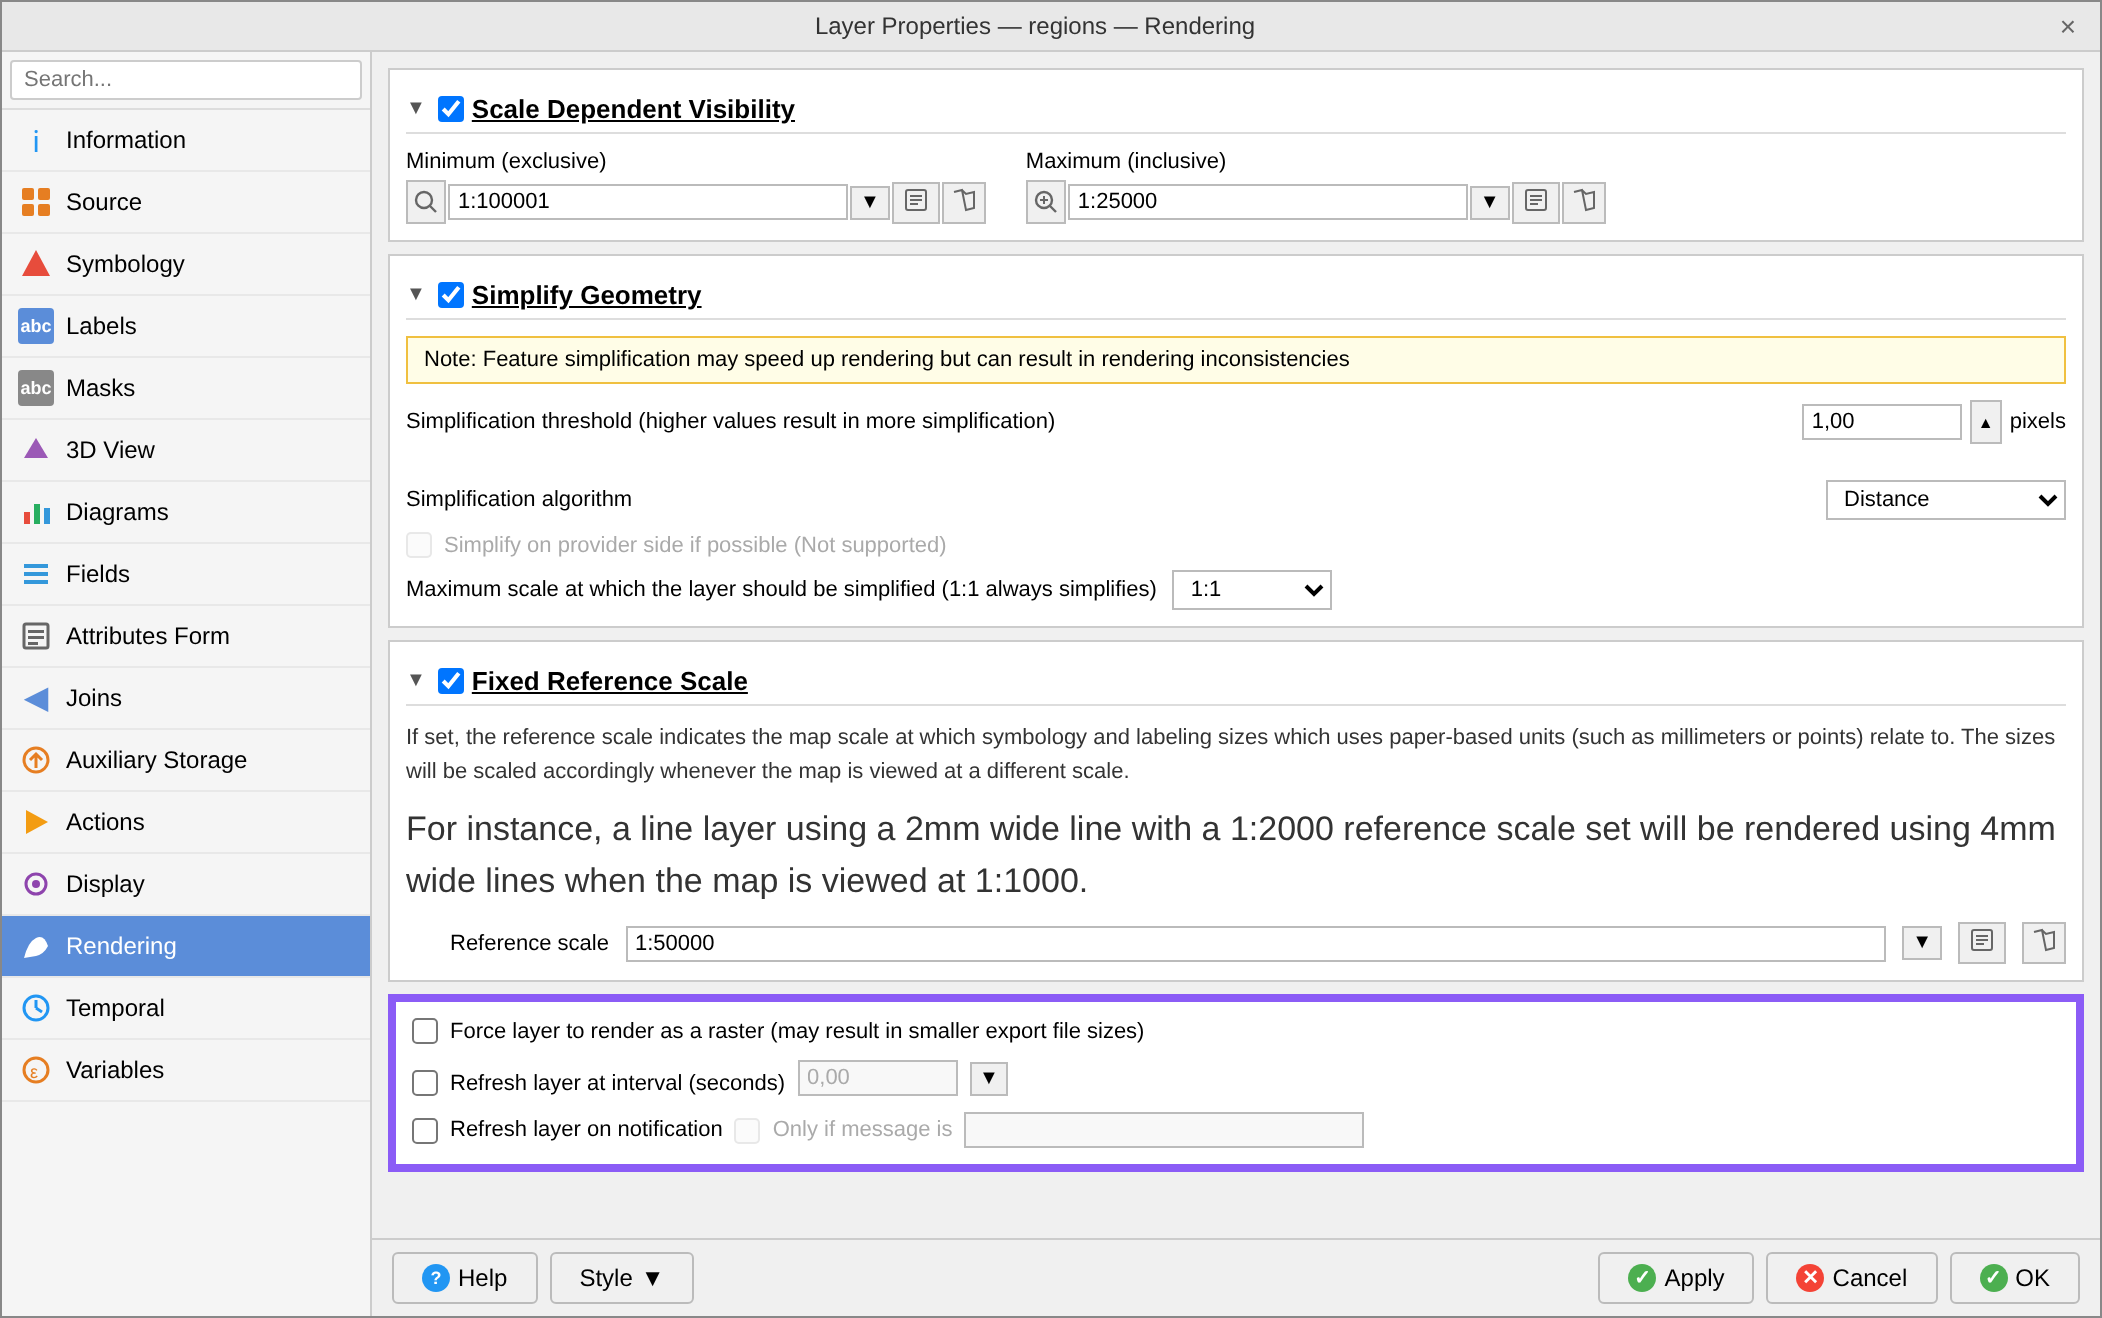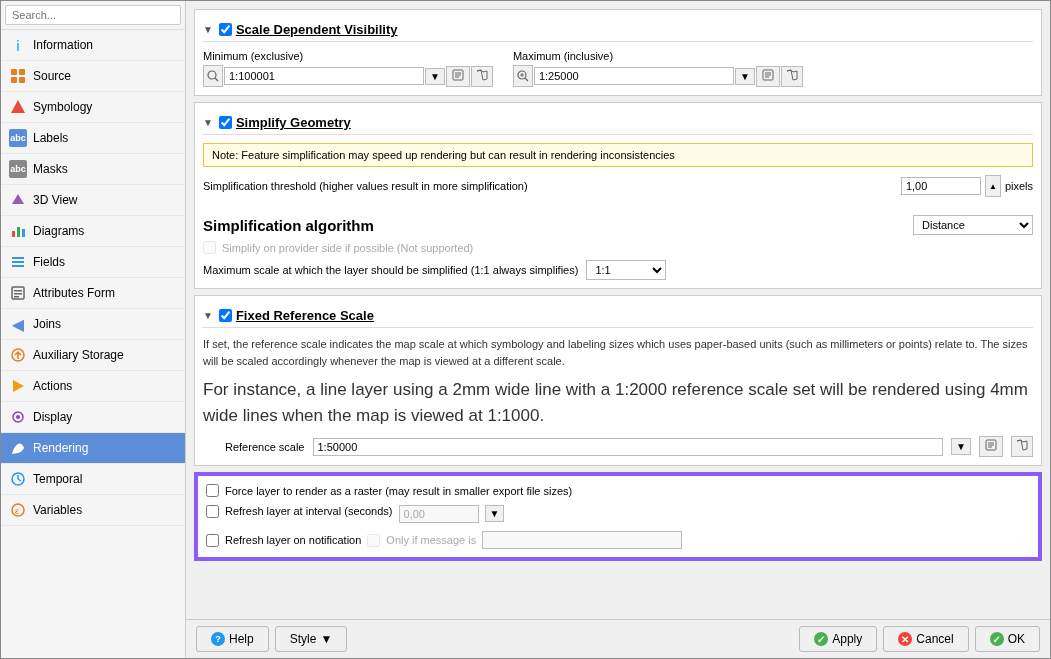--- a/index.html
+++ b/index.html
@@ -45,20 +45,24 @@
     .btn-icon.green { background: #4caf50; color: white; }
     .btn-icon.red { background: #f44336; color: white; }
     
     select { padding: 2px 4px; border: 1px solid #bbb; background: white; font-size: 11px; }
   </style>
 </head>
 <body>
 
 <div class="window">
 
+  <div class="titlebar">
+    <div class="titlebar-title">Layer Properties — regions — Rendering</div>
+    <div class="close-btn">×</div>
+  </div>
 
   <div class="main-area">
 
     <div class="sidebar">
       <div class="search-bar">
         <input class="search-input" type="text" placeholder="Search..." style="">
       </div>
       <div class="sidebar-list">
 
         <div class="sidebar-item">
@@ -269,21 +273,21 @@
           </div>
           <div style="display:flex; align-items:center; margin-bottom:18px;">
             <span style="font-size:11px; flex:1;">Simplification threshold (higher values result in more simplification)</span>
             <div style="display:flex; align-items:center; gap:4px;">
               <input type="text" value="1,00" style="width: 80px; padding: 2px 4px; border: 1px solid rgb(187, 187, 187); font-size: 11px;">
               <button style="width:16px; padding:0; border:1px solid #bbb; background:#f0f0f0; cursor:pointer; font-size:8px; height:22px;">▲</button>
               <span style="font-size:11px;">pixels</span>
             </div>
           </div>
           <div style="display:flex; align-items:center; margin-bottom:6px;">
-            <span style="font-size:15px; flex:1;font-weight:bold;">Simplification algorithm</span>
+            <span style="font-size:11px; flex:1;">Simplification algorithm</span>
             <select style="padding:2px 4px; border:1px solid #bbb; font-size:11px; width:120px;">
               <option>Distance</option>
               <option>SnapToGrid</option>
               <option>Visvalingam</option>
             </select>
           </div>
           <div style="display:flex; align-items:center; gap:6px; margin-bottom:6px; color:#aaa;">
             <input type="checkbox" disabled="" style="opacity: 0.5;">
             <span style="font-size:11px; color:#aaa;">Simplify on provider side if possible (Not supported)</span>
           </div>
@@ -321,21 +325,21 @@
                 </svg>
             </button>
           </div>
         </div>
 
         <div style="background:white; border:4px solid #8b5cf6; padding:8px;">
           <div style="display:flex; align-items:center; gap:6px; margin-bottom:8px;">
             <input type="checkbox" style="">
             <span style="font-size:11px;">Force layer to render as a raster (may result in smaller export file sizes)</span>
           </div>
-          <div style="display:flex; align-items:flex-start; gap:6px; margin-bottom:8px;">
+          <div style="display:flex; align-items:flex-end; gap:6px; margin-bottom:8px;">
             <input type="checkbox" style="">
             <span style="font-size:11px;">Refresh layer at interval (seconds)</span>
             <input type="text" value="0,00" style="width: 80px; padding: 2px 4px; border: 1px solid rgb(187, 187, 187); font-size: 11px; color: rgb(170, 170, 170); background: rgb(248, 248, 248);">
             <button style="padding:2px 4px; border:1px solid #bbb; background:#f0f0f0; font-size:10px; cursor:pointer;">▼</button>
           </div>
           <div style="display:flex; align-items:center; gap:6px;">
             <input type="checkbox" style="">
             <span style="font-size:11px;">Refresh layer on notification</span>
             <input type="checkbox" disabled="" style="opacity: 0.5;">
             <span style="font-size:11px; color:#aaa;">Only if message is</span>

